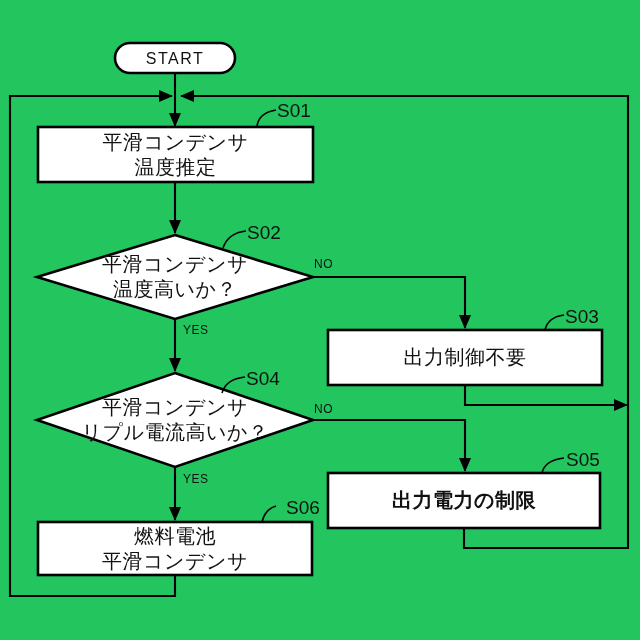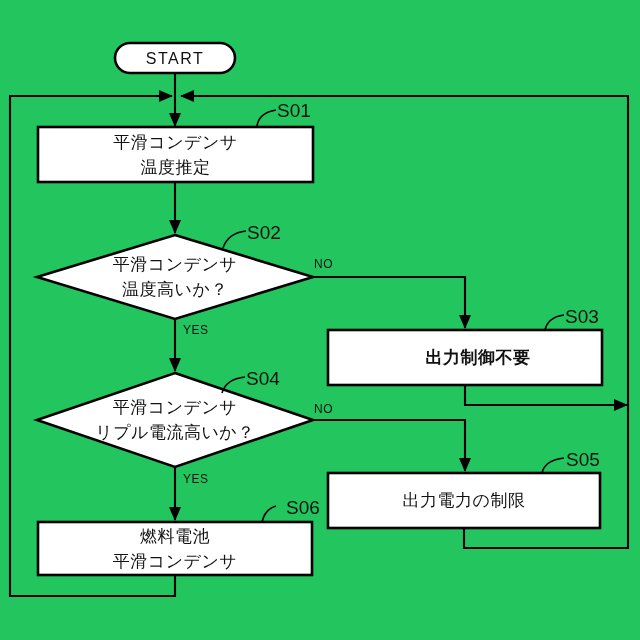--- a/index.html
+++ b/index.html
@@ -6,21 +6,21 @@
   .stage{
     position:relative;width:640px;height:640px;background:#22c55e;overflow:hidden;
     font-family:"Liberation Sans","DejaVu Sans",sans-serif;color:#111111;
   }
   .stage svg{position:absolute;left:0;top:0;}
   .shape{fill:#ffffff;stroke:#000000;stroke-width:2.6px;}
   .edge{fill:none;stroke:#000000;stroke-width:2.1px;}
   .leader{fill:none;stroke:#000000;stroke-width:1.6px;}
   .node-text{
     position:absolute;display:flex;align-items:center;justify-content:center;
-    text-align:center;white-space:pre-line;font-size:17px;line-height:25px;
+    text-align:center;white-space:pre-line;font-size:20px;line-height:25px;
     letter-spacing:0.5px;
   }
   .start-text{font-size:16px;letter-spacing:1.5px;}
   .step-label{position:absolute;font-size:19px;line-height:19px;}
   .edge-label{position:absolute;font-size:12px;line-height:16px;letter-spacing:0.5px;}
 </style>
 </head>
 <body>
 
 <div class="stage">
@@ -59,26 +59,26 @@
   </svg>
 
   <div class="node-text start-text" style="left:115px;top:43px;width:120px;height:30px;">START</div>
 
   <div class="node-text" style="left:38px;top:127px;width:275px;height:55px;">平滑コンデンサ
 温度推定</div>
 
   <div class="node-text" style="left:55px;top:248px;width:240px;height:58px;">平滑コンデンサ
 温度高いか？</div>
 
-  <div class="node-text" style="left:341px;top:330px;width:274px;height:55px;font-weight:bold;">出力制御不要</div>
+  <div class="node-text" style="left:328px;top:330px;width:274px;height:55px;">出力制御不要</div>
 
   <div class="node-text" style="left:55px;top:391px;width:240px;height:58px;">平滑コンデンサ
 リプル電流高いか？</div>
 
-  <div class="node-text" style="left:328px;top:473px;width:272px;height:55px;">出力電力の制限</div>
+  <div class="node-text" style="left:328px;top:473px;width:272px;height:55px;font-weight:bold;">出力電力の制限</div>
 
   <div class="node-text" style="left:38px;top:522px;width:274px;height:53px;">燃料電池
 平滑コンデンサ</div>
 
   <div class="step-label" style="left:277px;top:101px;text-align:right;">S01</div>
   <div class="step-label" style="left:247px;top:223px;">S02</div>
   <div class="step-label" style="left:565px;top:307px;text-align:center;">S03</div>
   <div class="step-label" style="left:246px;top:369px;">S04</div>
   <div class="step-label" style="left:566px;top:450px;">S05</div>
   <div class="step-label" style="left:286px;top:498px;">S06</div>

